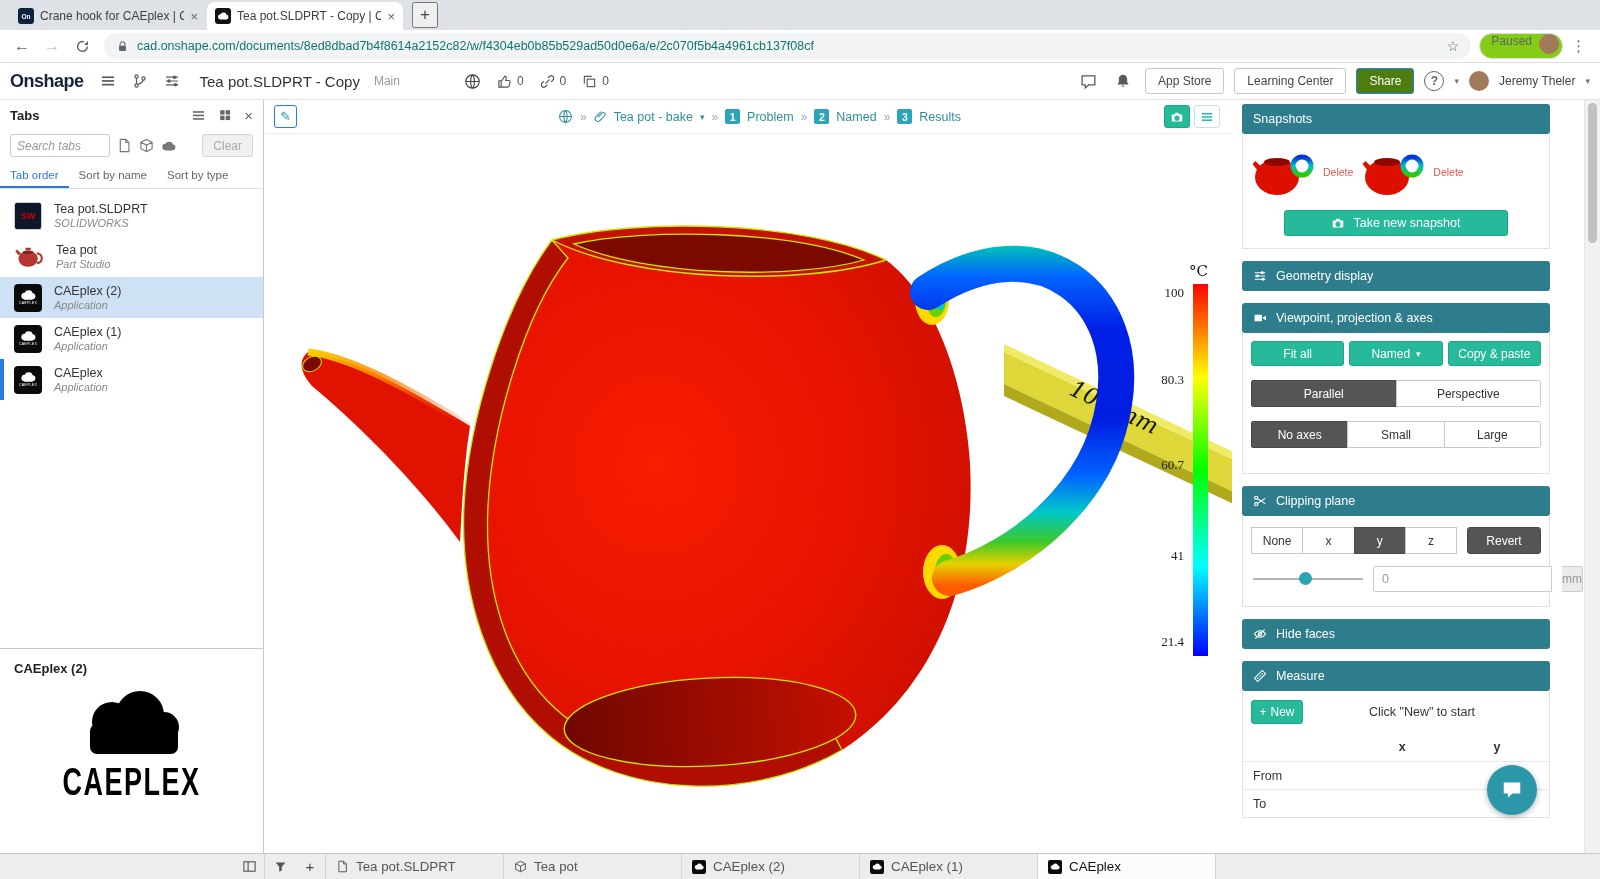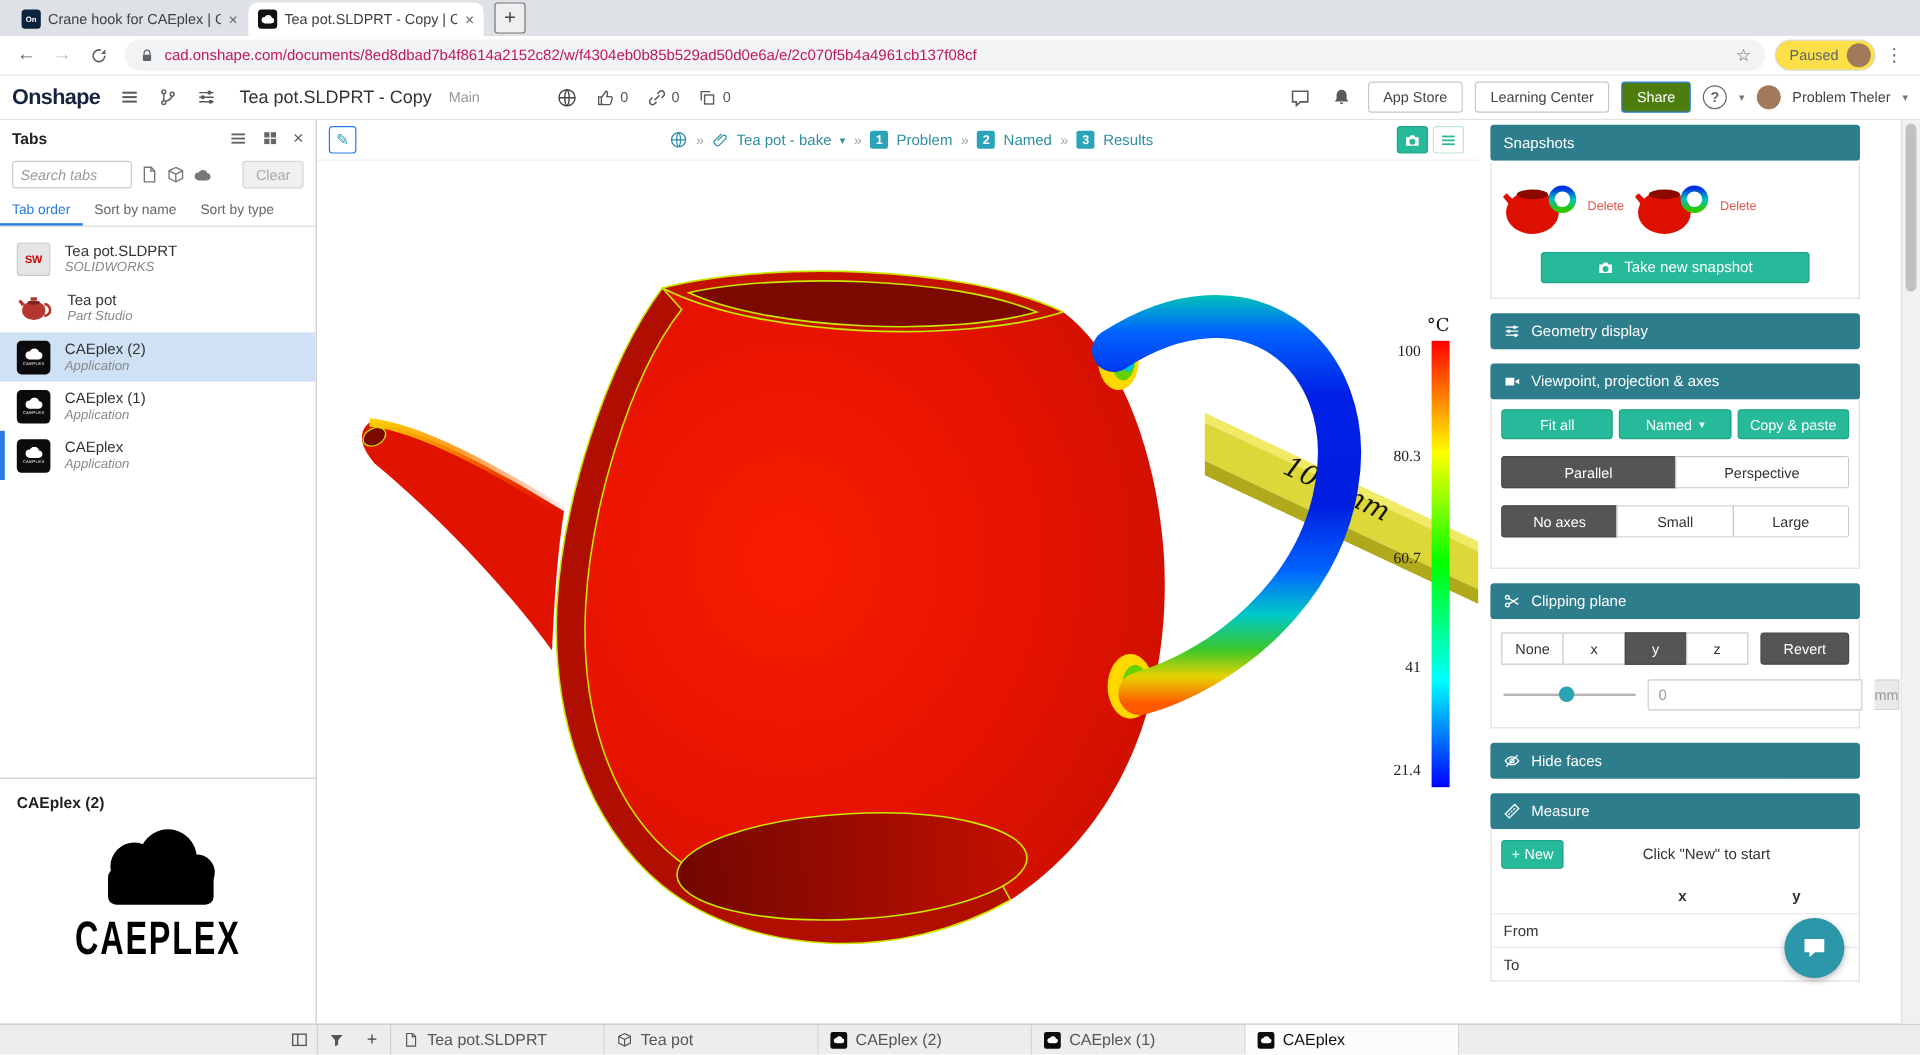--- a/index.html
+++ b/index.html
@@ -17,23 +17,23 @@
 .btab .title{flex:1;white-space:nowrap;overflow:hidden}
 .btab .x{color:#5f6368;font-size:13px;flex:none}
 .favicon{width:16px;height:16px;border-radius:3px;display:flex;align-items:center;justify-content:center;flex:none}
 .fav-on{background:#0c2340;color:#fff;font-size:6.5px;font-weight:bold}
 .fav-cae{background:#111;color:#fff}
 .newtab{width:26px;height:26px;margin:0 0 2px 8px;display:flex;align-items:center;justify-content:center;font-size:17px;color:#444}
 .btoolbar{position:absolute;top:30px;left:0;right:0;height:33px;background:#fff;border-bottom:1px solid #dadce0;display:flex;align-items:center;padding:0 8px;gap:2px}
 .navbtn{width:28px;height:26px;display:flex;align-items:center;justify-content:center;font-size:16px;color:#5f6368;background:none;border:none}
 .navbtn.disabled{color:#bdc1c6}
 .omnibox{flex:1;height:26px;background:#f1f3f4;border-radius:13px;display:flex;align-items:center;padding:0 12px;gap:8px;margin:0 6px}
-.omnibox .url{flex:1;font-size:12.5px;color:#be185d;white-space:nowrap;overflow:hidden}
+.omnibox .url{flex:1;font-size:12.5px;color:#0f766e;white-space:nowrap;overflow:hidden}
 .omnibox .star{color:#5f6368;font-size:14px}
-.paused{display:flex;align-items:center;gap:7px;height:26px;border:1px solid #dadce0;border-radius:13px;padding:0 3px 0 11px;background:#fde047;font-size:12px;color:#5f6368}
+.paused{display:flex;gap:7px;height:26px;border:1px solid #dadce0;border-radius:13px;padding:0 3px 0 11px;background:#84cc16;font-size:12px;color:#5f6368}
 .avatar{width:20px;height:20px;border-radius:50%;background:#a1795b;flex:none}
 .kebab{font-size:15px;color:#5f6368;padding:0 6px}
 
 
 .osheader{position:absolute;top:63px;left:0;right:0;height:37px;background:#fff;border-bottom:1px solid #e2e2e2;display:flex;align-items:center;padding:0 10px;gap:8px}
 .oslogo{font-size:18px;font-weight:bold;color:#15233f;letter-spacing:-.5px;margin-right:4px}
 .hicon{width:24px;height:24px;display:flex;align-items:center;justify-content:center;color:#5a5a5a;background:none;border:none}
 .doctitle{font-size:15px;font-weight:normal;color:#333;margin-left:8px;white-space:nowrap}
 .docws{font-size:12px;color:#999;margin-left:6px}
 .hcounts{display:flex;align-items:center;gap:16px;margin-left:56px;color:#555}
@@ -58,21 +58,21 @@
 .lp-clear{margin-left:auto;height:23px;padding:0 10px;background:#f0f0f0;border:1px solid #d5d5d5;border-radius:3px;color:#aaa;font-size:12px}
 .lp-sort{display:flex;border-bottom:1px solid #ddd}
 .lp-sort .s{padding:6px 10px 5px;font-size:11.5px;color:#666;background:none;border:none;border-bottom:2px solid transparent}
 .lp-sort .s.active{color:#2a7be0;border-bottom-color:#2a7be0}
 .lp-list{flex:1;overflow:hidden;padding-top:6px}
 .lp-item{height:41px;display:flex;align-items:center;gap:12px;padding-left:14px;position:relative}
 .lp-item.selected{background:#cfe2f5}
 .lp-item.current::before{content:"";position:absolute;left:0;top:0;bottom:0;width:4px;background:#2a7be0}
 .lp-item .nm{font-size:12.5px;color:#333;display:block}
 .lp-item .tp{font-size:11px;color:#888;font-style:italic;display:block;margin-top:1px}
-.ic-sw{width:28px;height:28px;border:1px solid #ccc;border-radius:3px;background:#e5e5e5;display:flex;align-items:center;justify-content:center;font-size:9px;font-weight:bold;color:#c00;flex:none}
+.ic-sw{width:28px;height:28px;border:1px solid #ccc;border-radius:3px;background:#0f172a;display:flex;align-items:center;justify-content:center;font-size:9px;font-weight:bold;color:#c00;flex:none}
 .ic-cae{width:28px;height:28px;border-radius:4px;background:#0b0b0b;display:flex;flex-direction:column;align-items:center;justify-content:center;gap:1px;flex:none}
 .ic-cae .micro{font-size:3.5px;color:#fff;letter-spacing:.3px}
 .lp-foot{border-top:1px solid #c9c9c9;height:205px;padding:12px 14px 0}
 .lp-ft{font-weight:bold;font-size:13px;color:#222}
 .lp-logo{display:flex;flex-direction:column;align-items:center;margin-top:12px;color:#000}
 .lp-word{display:inline-block;font-weight:bold;font-size:27px;letter-spacing:1.5px;transform:scaleY(1.45);transform-origin:top;color:#000}
 
 
 .viewport{position:absolute;left:264px;top:100px;right:368px;bottom:26px;background:#fff}
 .vp-toolbar{position:relative;height:34px;border-bottom:1px solid #eee;display:flex;align-items:center;padding:0 10px}
@@ -371,21 +371,21 @@
           <svg class="ic" width="16" height="16">
             <use href="#sy-bell"></use>
           </svg>
         </button>
       <button class="hbtn">App Store</button>
       <button class="hbtn">Learning Center</button>
       <button class="hbtn share">Share</button>
       <span class="helpq">?</span>
       <span class="car">▾</span>
       <span class="avatar"></span>
-      <span class="uname">Problem Theler</span>
+      <span class="uname">Jeremy Theler</span>
       <span class="car">▾</span>
     </div>
   </div>
 
   <div class="lpanel">
     <div class="lp-head">
       <span class="lp-title">Tabs</span>
       <button class="lp-hic">
           <svg class="ic" width="15" height="15">
             <use href="#sy-list"></use>

